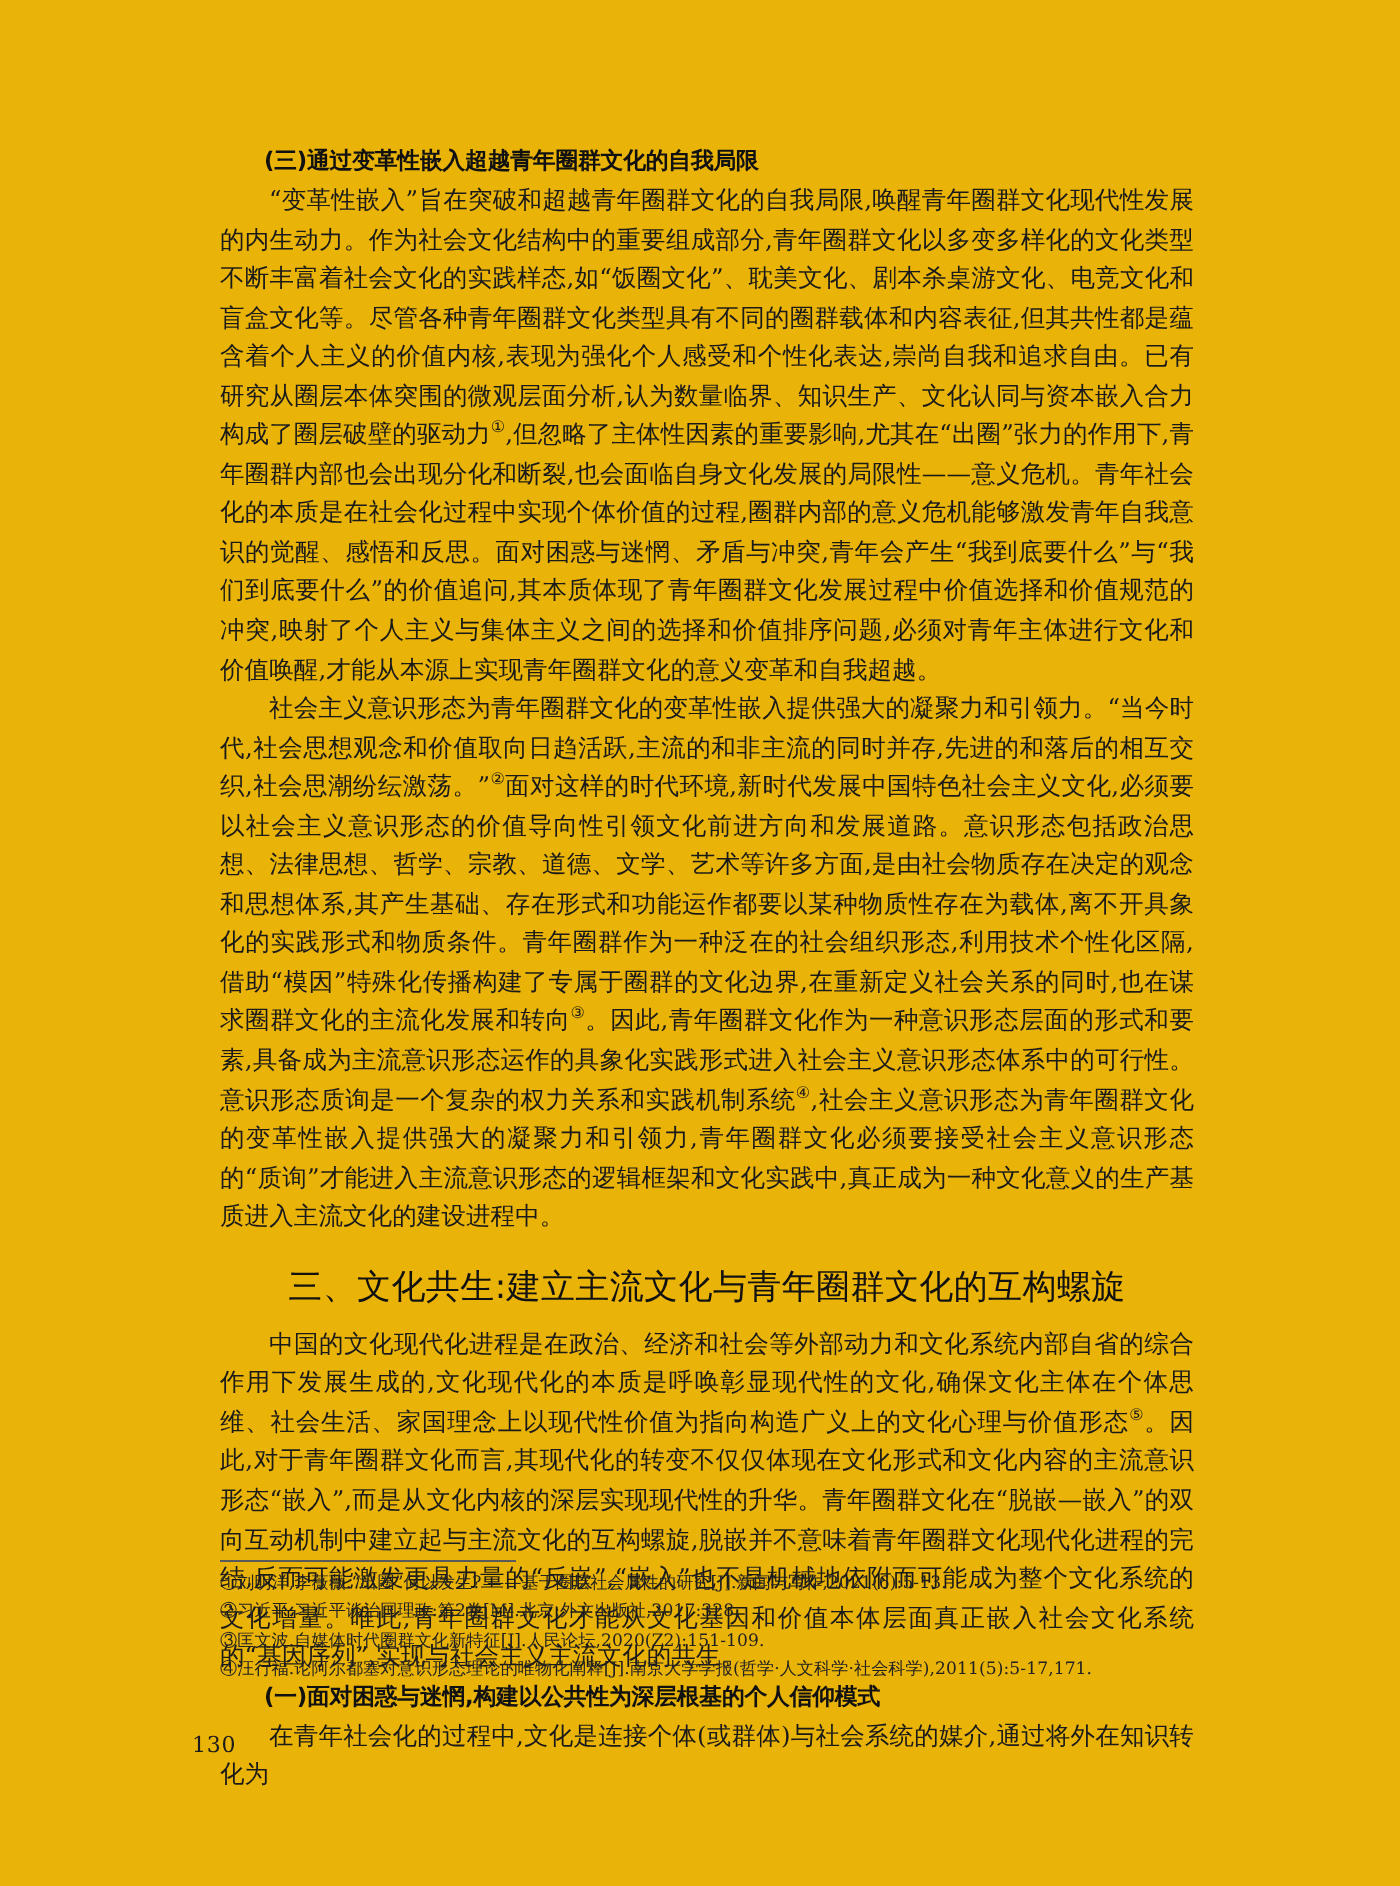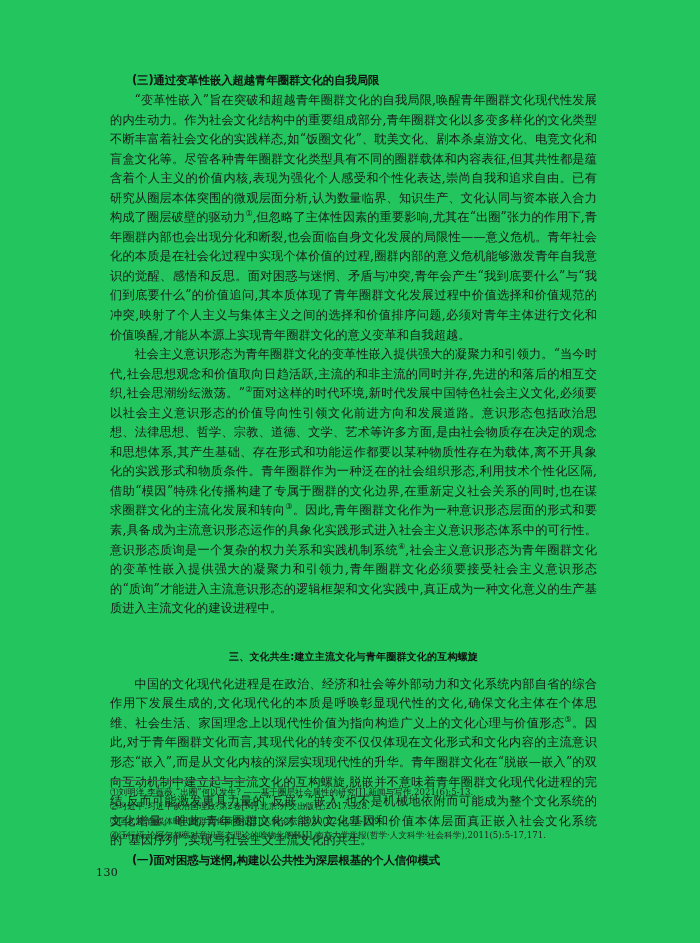--- a/index.html
+++ b/index.html
@@ -16,21 +16,21 @@
     color: #1b1b1b;
     overflow: hidden;
   }
 
   .page {
     position: absolute;
     left: 0;
     top: 0;
     width: 700px;
     height: 943px;
-    background: #22c55e;
+    background: #eab308;
   }
 
   .content {
     position: absolute;
     left: 110px;
     top: 72px;
     width: 487px;
   }
 
   
@@ -39,25 +39,25 @@
     font-weight: bold;
     font-size: 11.4px;
     line-height: 17px;
     letter-spacing: -0.1px;
     margin: 0 0 2px 0;
     text-indent: 22px;
     color: #111;
   }
   .section-heading {
     font-family: "DejaVu Sans", "Liberation Sans", sans-serif;
-    font-weight: bold;
-    font-size: 10px;
+    font-weight: normal;
+    font-size: 17px;
     line-height: 19px;
     text-align: center;
-    margin: 28px 0 9px 0;
+    margin: 16px 0 9px 0;
     letter-spacing: 0.2px;
     color: #111;
   }
 
   
   p.body {
     margin: 0;
     font-size: 12.25px;
     line-height: 19.55px;
     text-align: justify;
@@ -120,20 +120,21 @@
     <p class="body"><span>“变革性嵌入”旨在突破和超越青年圈群文化的自我局限,唤醒青年圈群文化现代性发展的内生动力。作为社会文化结构中的重要组成部分,青年圈群文化以多变多样化的文化类型不断丰富着社会文化的实践样态,如“饭圈文化”、耽美文化、剧本杀桌游文化、电竞文化和盲盒文化等。尽管各种青年圈群文化类型具有不同的圈群载体和内容表征,但其共性都是蕴含着个人主义的价值内核,表现为强化个人感受和个性化表达,崇尚自我和追求自由。已有研究从圈层本体突围的微观层面分析,认为数量临界、知识生产、文化认同与资本嵌入合力构成了圈层破壁的驱动力</span><sup class="fn">①</sup><span>,但忽略了主体性因素的重要影响,尤其在“出圈”张力的作用下,青年圈群内部也会出现分化和断裂,也会面临自身文化发展的局限性——意义危机。青年社会化的本质是在社会化过程中实现个体价值的过程,圈群内部的意义危机能够激发青年自我意识的觉醒、感悟和反思。面对困惑与迷惘、矛盾与冲突,青年会产生“我到底要什么”与“我们到底要什么”的价值追问,其本质体现了青年圈群文化发展过程中价值选择和价值规范的冲突,映射了个人主义与集体主义之间的选择和价值排序问题,必须对青年主体进行文化和价值唤醒,才能从本源上实现青年圈群文化的意义变革和自我超越。</span></p>
 
     <p class="body"><span>社会主义意识形态为青年圈群文化的变革性嵌入提供强大的凝聚力和引领力。“当今时代,社会思想观念和价值取向日趋活跃,主流的和非主流的同时并存,先进的和落后的相互交织,社会思潮纷纭激荡。”</span><sup class="fn">②</sup><span>面对这样的时代环境,新时代发展中国特色社会主义文化,必须要以社会主义意识形态的价值导向性引领文化前进方向和发展道路。意识形态包括政治思想、法律思想、哲学、宗教、道德、文学、艺术等许多方面,是由社会物质存在决定的观念和思想体系,其产生基础、存在形式和功能运作都要以某种物质性存在为载体,离不开具象化的实践形式和物质条件。青年圈群作为一种泛在的社会组织形态,利用技术个性化区隔,借助“模因”特殊化传播构建了专属于圈群的文化边界,在重新定义社会关系的同时,也在谋求圈群文化的主流化发展和转向</span><sup class="fn">③</sup><span>。因此,青年圈群文化作为一种意识形态层面的形式和要素,具备成为主流意识形态运作的具象化实践形式进入社会主义意识形态体系中的可行性。意识形态质询是一个复杂的权力关系和实践机制系统</span><sup class="fn">④</sup><span>,社会主义意识形态为青年圈群文化的变革性嵌入提供强大的凝聚力和引领力,青年圈群文化必须要接受社会主义意识形态的“质询”才能进入主流意识形态的逻辑框架和文化实践中,真正成为一种文化意义的生产基质进入主流文化的建设进程中。</span></p>
 
     <h2 class="section-heading">三、文化共生:建立主流文化与青年圈群文化的互构螺旋</h2>
 
     <p class="body"><span>中国的文化现代化进程是在政治、经济和社会等外部动力和文化系统内部自省的综合作用下发展生成的,文化现代化的本质是呼唤彰显现代性的文化,确保文化主体在个体思维、社会生活、家国理念上以现代性价值为指向构造广义上的文化心理与价值形态</span><sup class="fn">⑤</sup><span>。因此,对于青年圈群文化而言,其现代化的转变不仅仅体现在文化形式和文化内容的主流意识形态“嵌入”,而是从文化内核的深层实现现代性的升华。青年圈群文化在“脱嵌—嵌入”的双向互动机制中建立起与主流文化的互构螺旋,脱嵌并不意味着青年圈群文化现代化进程的完结,反而可能激发更具力量的“反嵌”,“嵌入”也不是机械地依附而可能成为整个文化系统的文化增量。唯此,青年圈群文化才能从文化基因和价值本体层面真正嵌入社会文化系统的“基因序列”,实现与社会主义主流文化的共生。</span></p>
 
     <h3 class="sub-heading" style="margin-top:1px;">(一)面对困惑与迷惘,构建以公共性为深层根基的个人信仰模式</h3>
 
+    <p class="body tight">在青年社会化的过程中,文化是连接个体(或群体)与社会系统的媒介,通过将外在知识转化为</p>
 
   </div>
 
   <div class="footnotes">
     <div class="fn-rule"></div>
     <p class="fn-line">①刘明洋,李薇薇.“出圈”何以发生? ——基于圈层社会属性的研究[J].新闻与写作,2021(6):5-13.</p>
     <p class="fn-line">②习近平.习近平谈治国理政:第2卷[M].北京:外文出版社,2017:328.</p>
     <p class="fn-line">③匡文波.自媒体时代圈群文化新特征[J].人民论坛,2020(Z2):151-109.</p>
     <p class="fn-line">④汪行福.论阿尔都塞对意识形态理论的唯物化阐释[J].南京大学学报(哲学·人文科学·社会科学),2011(5):5-17,171.</p>
   </div>

